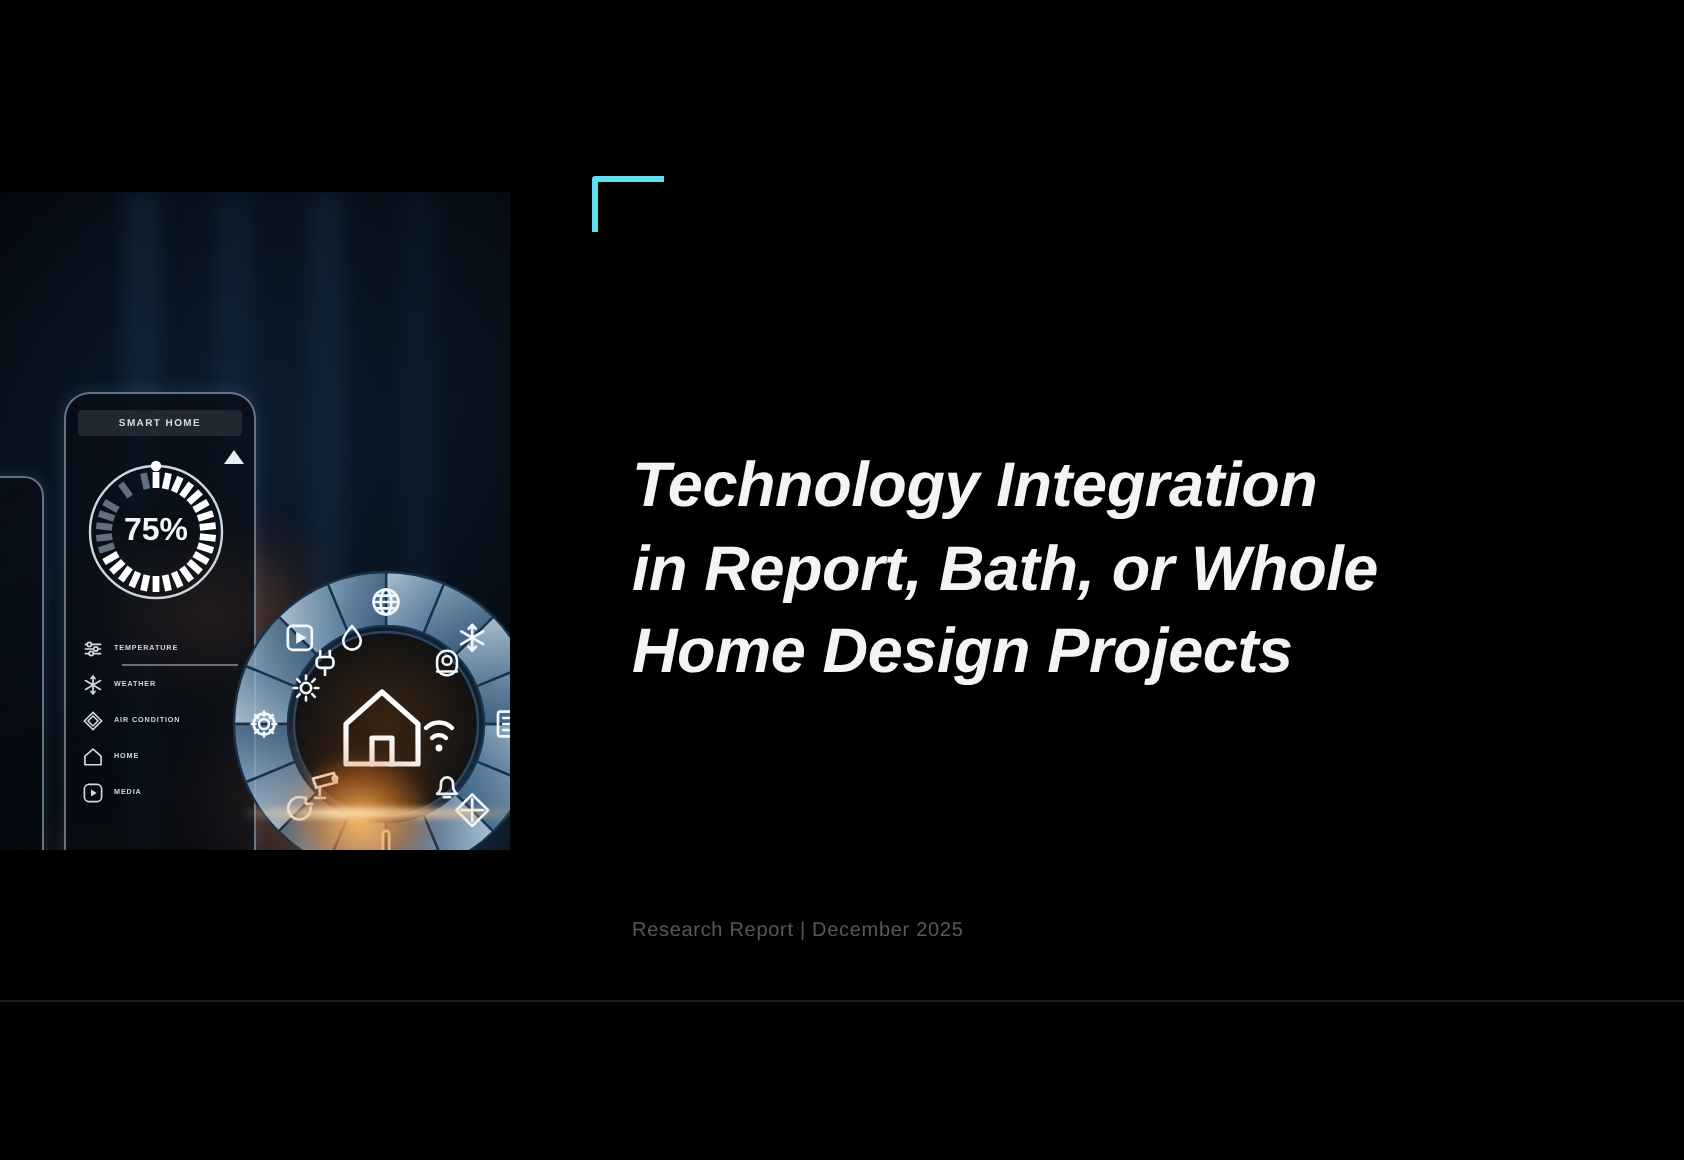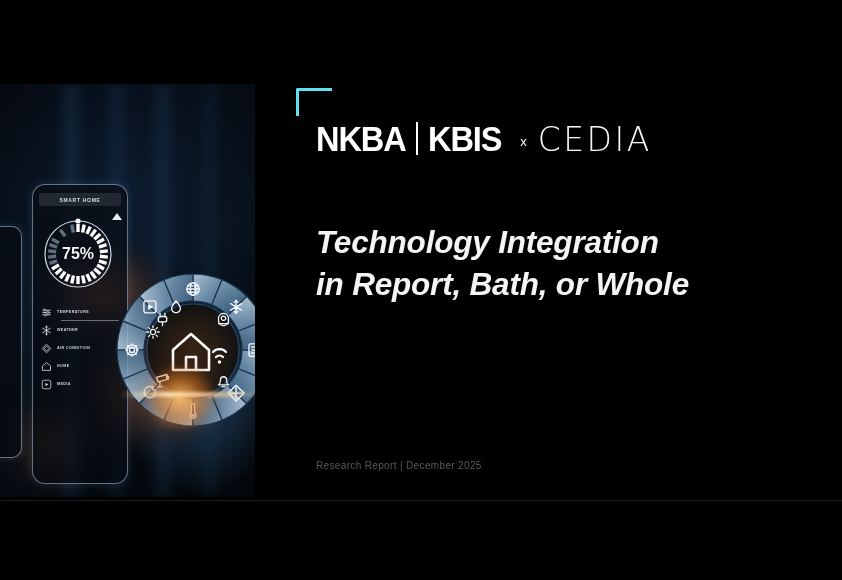--- a/index.html
+++ b/index.html
@@ -17,22 +17,22 @@
   }
 
   
   .hairline {
     position:absolute; left:0; right:0; top:500px;
     height:1px; background:#1b1d1f;
   }
 
   
   #photo {
-    position:absolute; left:0; top:84px;
-    width:255px; height:413px;
+    position:absolute; left:0; top:96px;
+    width:255px; height:329px;
     overflow:hidden;
     background:
       radial-gradient(120px 160px at 200px 300px, rgba(60,110,160,.55), rgba(0,0,0,0) 70%),
       radial-gradient(220px 260px at 120px 120px, rgba(14,30,52,.85), rgba(0,0,0,0) 75%),
       linear-gradient(160deg,#04070d 0%,#071018 45%,#03070c 100%);
   }
   
   .streak {
     position:absolute; top:0; bottom:0; width:26px;
     background:linear-gradient(to right, rgba(70,130,190,0) 0%, rgba(70,130,190,.17) 50%, rgba(70,130,190,0) 100%);
@@ -444,31 +444,25 @@
 
     <div class="flare"></div>
     <div class="flare-streak"></div>
 
   </div>
 
   <div id="content">
 
     <div id="bracket"></div>
 
-    <div id="logo">
-      <span class="lg-nkba">NKBA</span>
-      <span class="lg-bar"></span>
-      <span class="lg-kbis">KBIS</span>
-      <span class="lg-x">x</span>
-      <span class="lg-cedia">CEDIA</span>
-    </div>
 
     <h1 id="title">
       <span class="ln">Technology Integration</span>
       <span class="ln">in Report, Bath, or Whole</span>
+      <span class="ln">Home Design Projects</span>
     </h1>
 
     <div id="footer">Research Report | December 2025</div>
 
   </div>
 
   <div class="hairline"></div>
 </div>
 
 </body></html>

